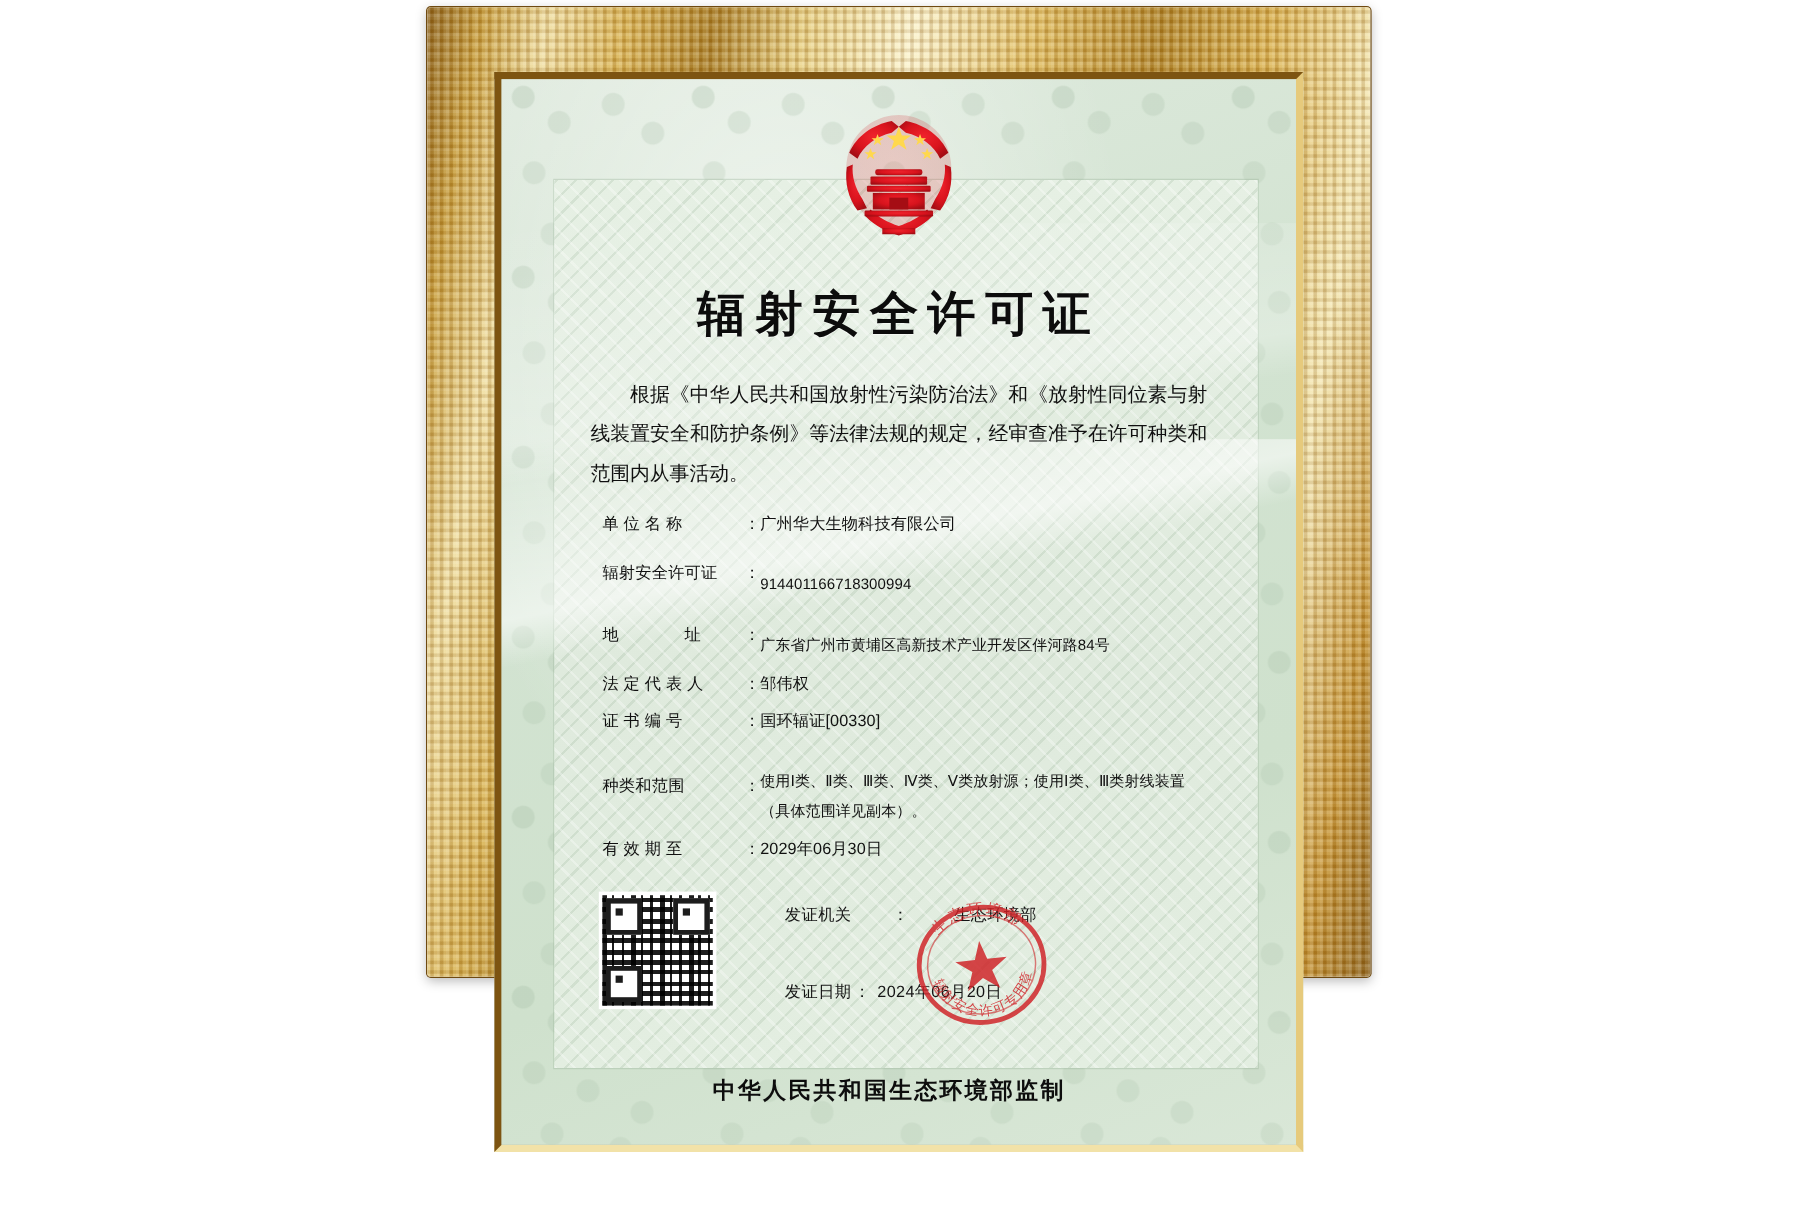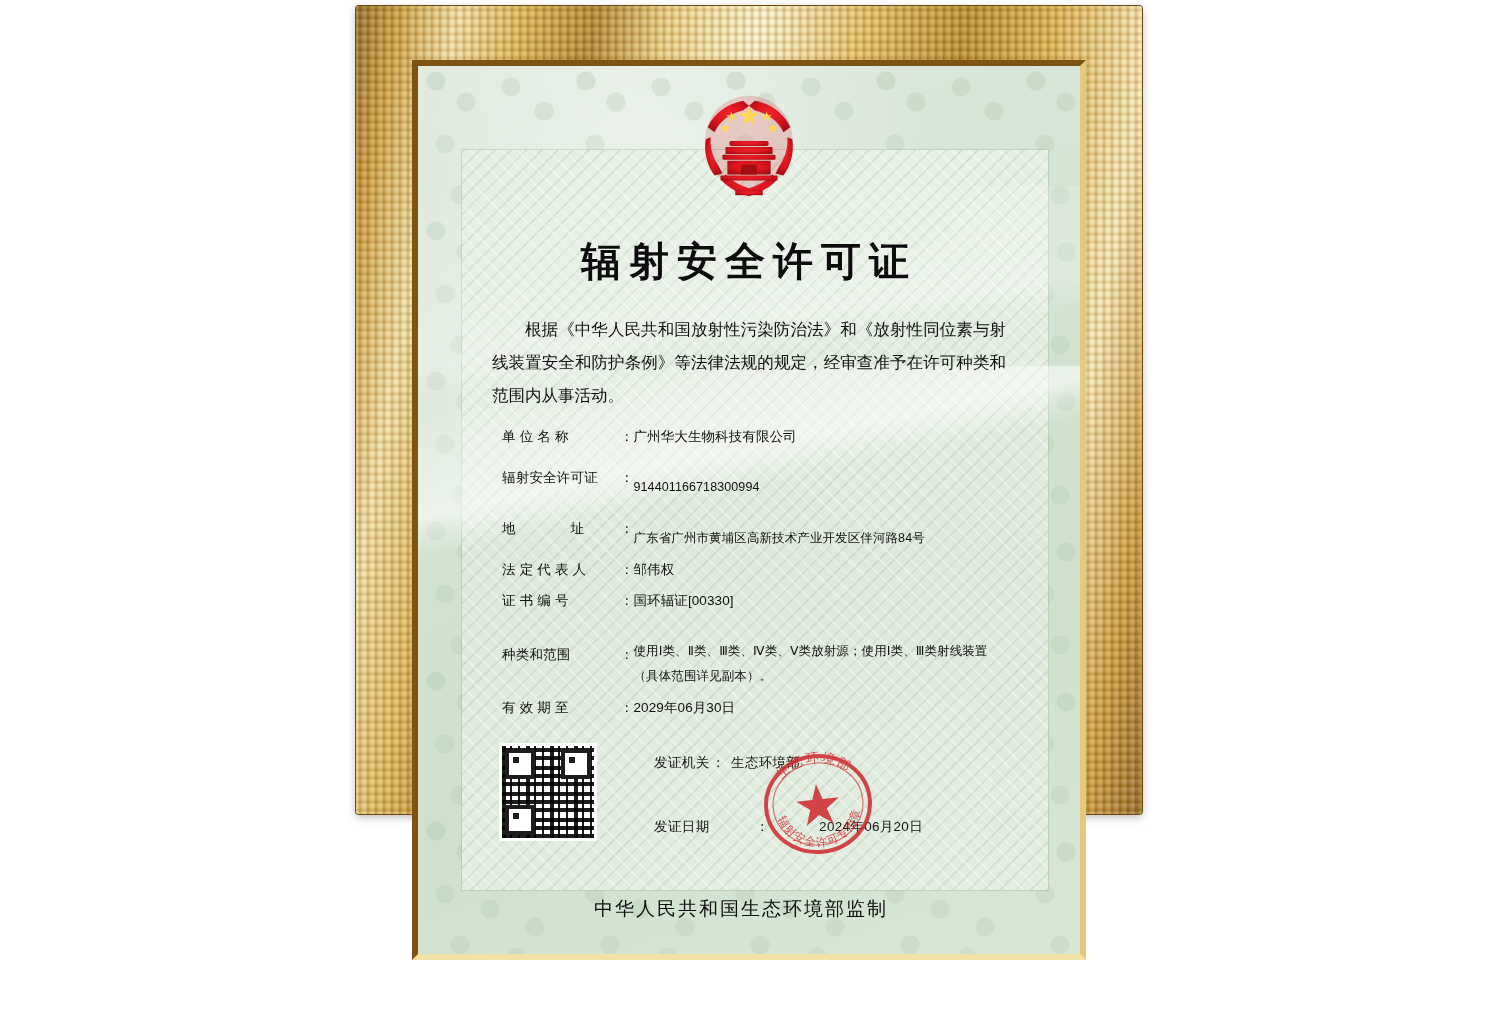--- a/index.html
+++ b/index.html
@@ -211,22 +211,22 @@
   #qr-eye-tr { right: 3px; top: 3px; }
   #qr-eye-bl { left: 3px; bottom: 3px; }
 
   .issuer-row {
     position: absolute;
     left: 152px;
     display: flex;
     align-items: baseline;
     font-size: 13.5px;
   }
-  #issuer-org-row { top: 8px; }
-  #issue-date-row { top: 72px; gap: 44px; }
+  #issuer-org-row { top: 8px; gap: 32px; }
+  #issue-date-row { top: 72px; }
   .issuer-label {
     white-space: nowrap;
     letter-spacing: 0.4px;
   }
   .issuer-colon { padding: 0 6px 0 2px; }
   .issuer-value { letter-spacing: 0.3px; }
 
   
   #official-seal {
     position: absolute;
@@ -239,21 +239,21 @@
   }
 
   
   #footer-line {
     position: absolute;
     left: 0;
     right: 16px;
     bottom: 32px;
     text-align: center;
     font-size: 19px;
-    font-weight: normal;
+    font-weight: bold;
     letter-spacing: 2px;
     color: #0d0d0d;
   }
 </style>
 </head>
 <body>
 
 <div id="certificate-frame">
   <div id="frame-inner-bevel">
     <div id="certificate-paper">

